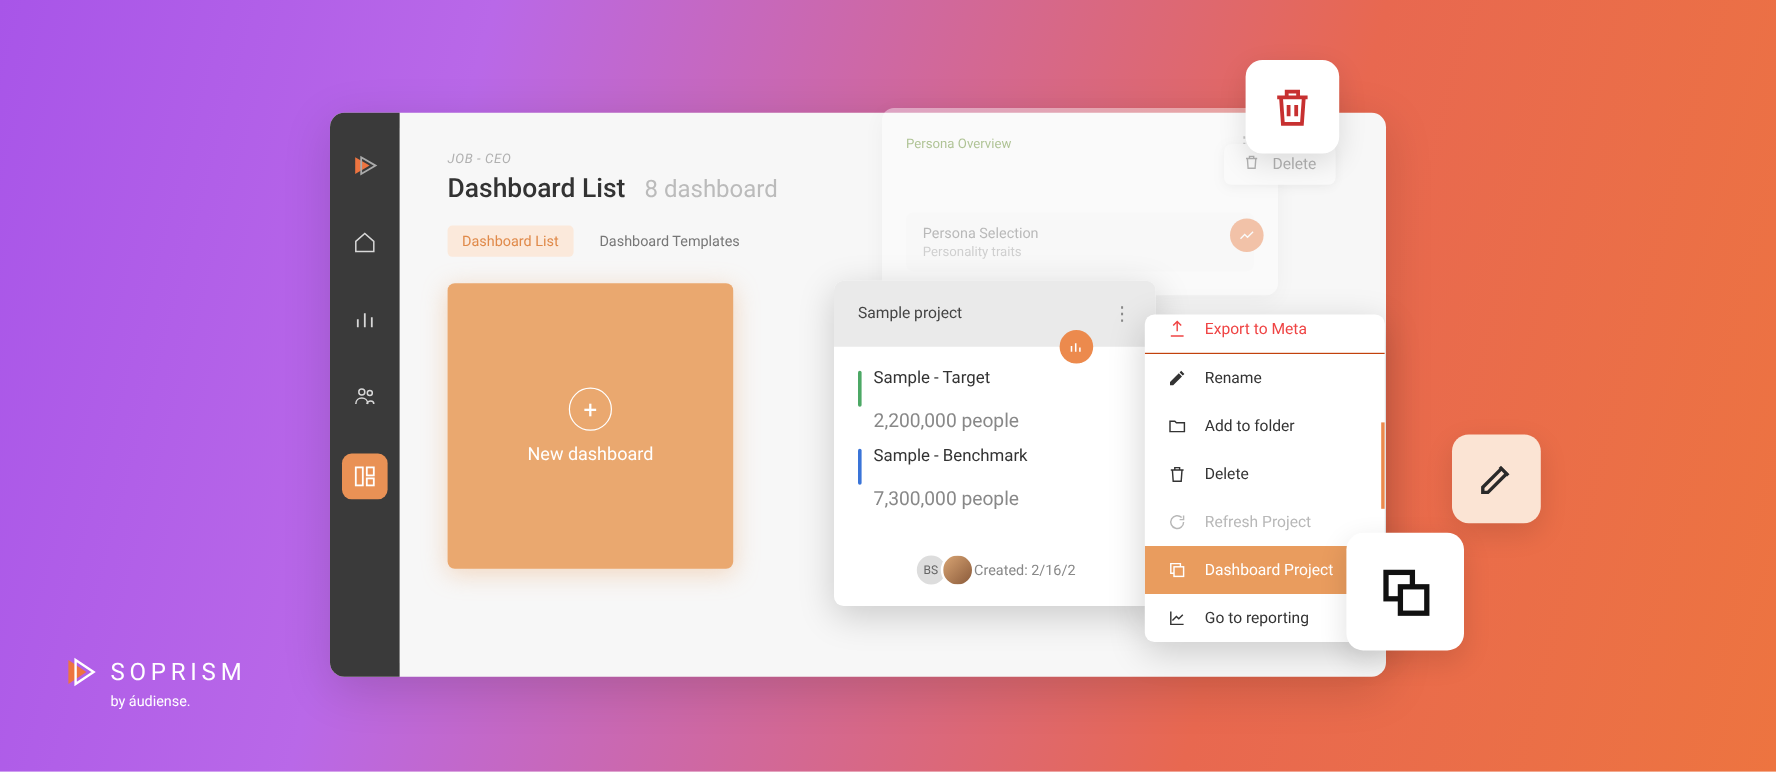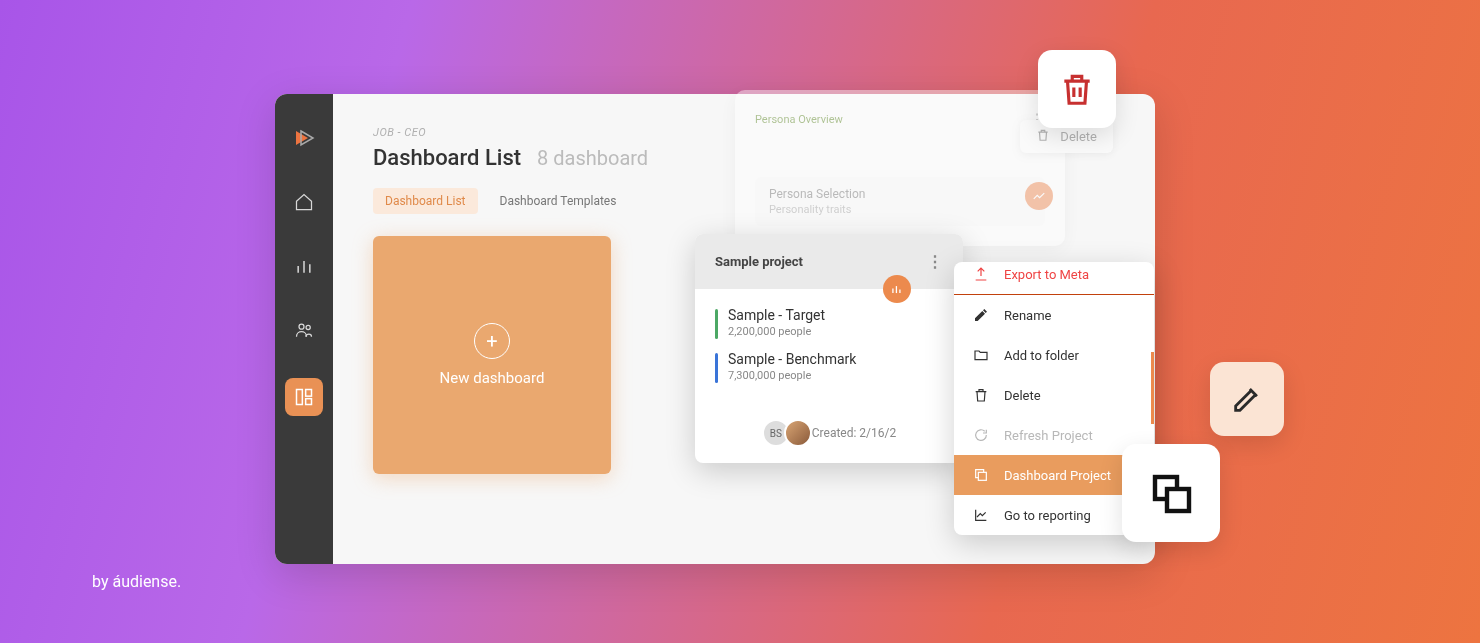--- a/index.html
+++ b/index.html
@@ -14,21 +14,21 @@
 
 .brand-logo {
   position: absolute;
   left: 52px;
   bottom: 52px;
   color: white;
 }
 .brand-logo-row { display: flex; align-items: center; gap: 10px; }
 .brand-logo-mark { width: 30px; height: 30px; display: flex; align-items: center; justify-content: center; }
 .brand-name { font-size: 20px; letter-spacing: 4px; font-weight: 400; }
-.brand-byline { font-size: 16px; margin-top: 2px; margin-left: 40px; }
+.brand-byline { font-size: 12px; margin-top: 2px; margin-left: 40px; }
 
 
 .main-card {
   position: absolute;
   left: 275px;
   top: 94px;
   width: 880px;
   height: 470px;
   background: #f7f7f7;
   border-radius: 12px;
@@ -194,21 +194,20 @@
   box-shadow: 0 8px 30px rgba(0,0,0,0.18);
   z-index: 5;
 }
 .sample-header {
   background: #eaeaea;
   border-radius: 8px 8px 0 0;
   padding: 18px 20px;
   display: flex;
   justify-content: space-between;
   align-items: center;
-  font-weight: bold;
 }
 .sample-title { font-size: 13px; color: #444; }
 .sample-vdots { color: #888; cursor: pointer; }
 .sample-body { padding: 18px 20px 14px; position: relative; }
 .orange-badge {
   position: absolute;
   top: -14px;
   right: 52px;
   width: 28px;
   height: 28px;
@@ -227,21 +226,21 @@
 }
 .sample-bar {
   width: 3px;
   height: 30px;
   border-radius: 2px;
   margin-top: 2px;
 }
 .sample-bar.green { background: #4ca865; }
 .sample-bar.blue { background: #3a74d8; }
 .sample-item-title { font-size: 14px; color: #333; }
-.sample-item-sub { font-size: 11px; color: #888; margin-top: 2px; }
+.sample-item-sub { font-size: 16px; color: #888; margin-top: 18px; }
 .sample-footer {
   display: flex;
   justify-content: center;
   align-items: center;
   padding: 10px 20px 16px;
 }
 .avatar-group { display: flex; }
 .avatar {
   width: 28px;
   height: 28px;
@@ -321,20 +320,29 @@
   top: 444px;
   width: 98px;
   height: 98px;
   z-index: 7;
 }
 </style>
 </head>
 <body>
 
 <div class="brand-logo">
+  <div class="brand-logo-row">
+    <div class="brand-logo-mark">
+      <svg width="30" height="30" viewBox="0 0 30 30">
+          <path d="M5 5 L20 15 L5 25 Z" fill="#ed7440"></path>
+          <path d="M11 5 L26 15 L11 25 Z" fill="none" stroke="white" stroke-width="2"></path>
+        </svg>
+    </div>
+    <div class="brand-name">SOPRISM</div>
+  </div>
   <div class="brand-byline">by áudiense.</div>
 </div>
 
 <div class="main-card">
   <div class="sidebar">
     <div class="sidebar-icon">
       <svg width="22" height="22" viewBox="0 0 22 22">
           <path d="M3 4 L15 11 L3 18 Z" fill="#ed7440"></path>
           <path d="M8 4 L20 11 L8 18 Z" fill="none" stroke="#aaa" stroke-width="1.5"></path>
         </svg>

